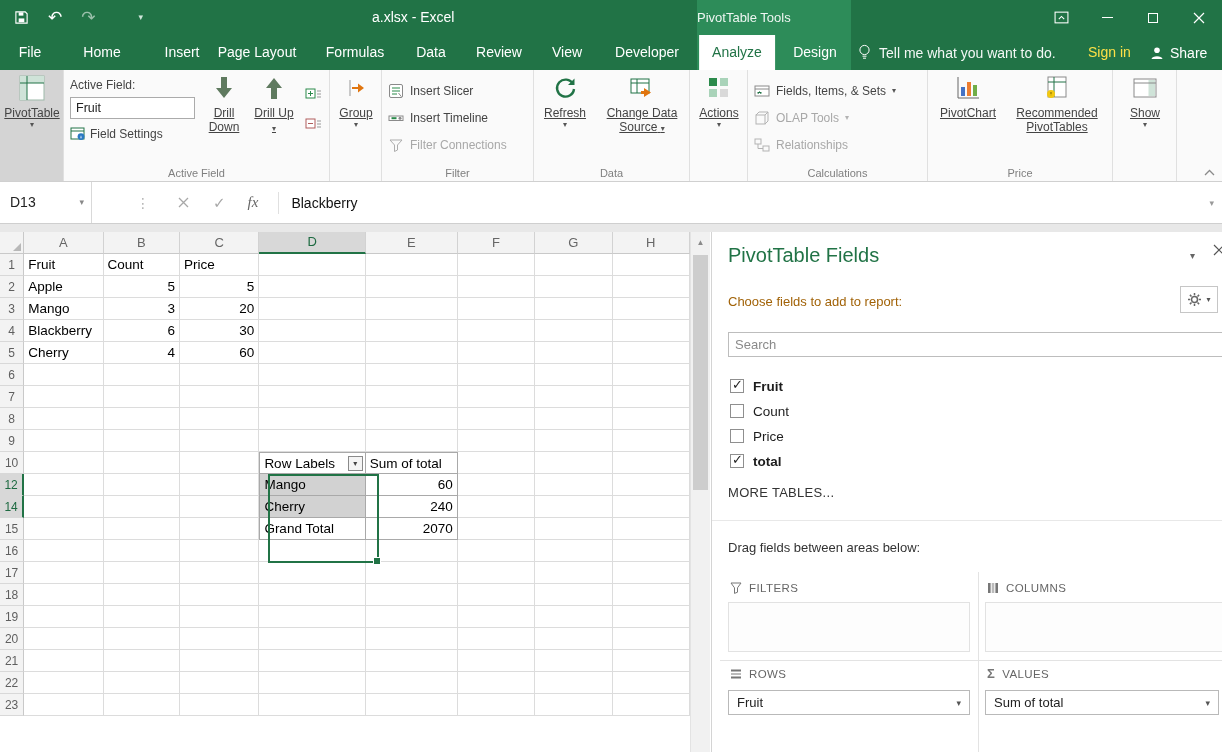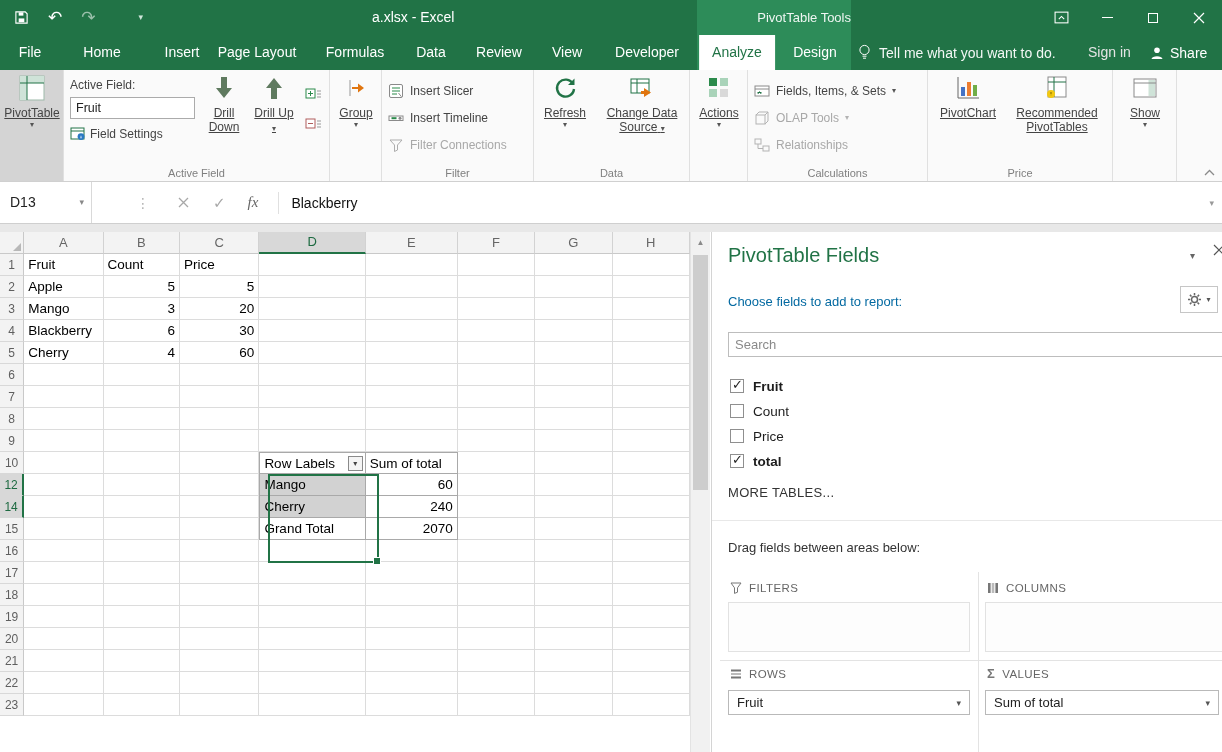--- a/index.html
+++ b/index.html
@@ -6,35 +6,35 @@
   html,body { width:1222px; height:752px; overflow:hidden; }
   body { font-family:"Liberation Sans","DejaVu Sans",sans-serif; background:#fff; position:relative; color:#222; }
   svg { display:block; }
 
   
   #titlebar { position:absolute; left:0; top:0; width:1222px; height:35px; background:#217346; }
   .qat { position:absolute; left:14px; top:0; height:35px; display:flex; align-items:center; gap:19px; }
   .tb-btn { color:#fff; font-size:17px; line-height:35px; cursor:default; }
   .tb-btn.dim { opacity:.55; }
   .qat-chev { margin-left:24px; color:#cfe6da; font-size:9px; }
-  .ctxblock { position:absolute; left:697px; top:0; width:154px; height:35px; background:#2d8c59; display:flex; align-items:center; justify-content:flex-end; }
+  .ctxblock { position:absolute; left:697px; top:0; width:154px; height:35px; background:#2d8c59; display:flex; align-items:center; justify-content:flex-start; }
   .ctxblock span { color:rgba(255,255,255,.92); font-size:13px; }
   .wintitle { position:absolute; left:372px; top:0; height:35px; line-height:35px; color:#fff; font-size:14px; }
   .winctl { position:absolute; right:0; top:0; height:35px; display:flex; }
   .wbtn { width:46px; height:35px; display:flex; align-items:center; justify-content:center; }
   .minbar { width:11px; height:1px; background:#fff; }
   .maxbox { width:10px; height:10px; border:1px solid #fff; }
 
   
   #tabrow { position:absolute; left:0; top:35px; width:1222px; height:35px; background:#217346; }
   .ctxtab-bg { position:absolute; left:697px; top:0; width:154px; height:35px; background:#2d8c59; }
   .rtab { position:absolute; top:0; height:35px; line-height:35px; transform:translateX(-50%); color:#fff; font-size:14px; padding:0 13px; white-space:nowrap; }
   .rtab.active { background:#fff; color:#217346; }
   .tellme { position:absolute; left:858px; top:0; height:35px; display:flex; align-items:center; gap:8px; color:rgba(255,255,255,.95); font-size:14px; }
-  .signin { position:absolute; left:1088px; top:0; height:35px; line-height:35px; color:#e5e5e5; font-size:14px; }
+  .signin { position:absolute; left:1088px; top:0; height:35px; line-height:35px; color:#fde047; font-size:14px; }
   .sharebox { position:absolute; left:1150px; top:0; height:35px; display:flex; align-items:center; gap:6px; color:#fff; font-size:14px; }
 
   
   #ribbon { position:absolute; left:0; top:70px; width:1222px; height:112px; background:#fafafa; border-bottom:1px solid #d0d0d0; }
   .rgroup { position:absolute; top:0; height:111px; border-right:1px solid #e0e0e0; }
   .glabel { position:absolute; bottom:2px; left:0; width:100%; text-align:center; font-size:11px; color:#7f7f7f; }
   .bigbtn { position:absolute; top:3px; display:flex; flex-direction:column; align-items:center; font-size:12px; color:#444; text-align:center; }
   .bicon { height:30px; display:flex; align-items:center; justify-content:center; margin-bottom:3px; }
   .bl2 { line-height:14px;text-decoration:underline; }
   .ddi { font-size:8px; color:#555; }
@@ -85,21 +85,21 @@
   
   #vscroll { position:absolute; left:690px; top:232px; width:20px; height:520px; background:#f1f1f1; border-left:1px solid #e3e3e3; }
   .vs-up { height:20px; display:flex; align-items:center; justify-content:center; color:#8a8a8a; font-size:8px; background:#f1f1f1; }
   .vs-thumb { position:absolute; left:2px; top:23px; width:15px; height:235px; background:#cdcdcd; }
 
   
   #pane { position:absolute; left:711px; top:232px; width:511px; height:520px; background:#fff; border-left:1px solid #d4d4d4; }
   .p-title { position:absolute; left:16px; top:12px; font-size:20px; color:#217346; }
   .p-opts { position:absolute; left:478px; top:18px; font-size:10px; color:#666; }
   .p-close { position:absolute; left:501px; top:12px; }
-  .p-sub { position:absolute; left:16px; top:62px; font-size:13px; color:#0369a1; }
+  .p-sub { position:absolute; left:16px; top:62px; font-size:13px; color:#a16207; }
   .p-gear { position:absolute; right:4px; top:54px; width:38px; height:27px; border:1px solid #c6c6c6; background:#fff; display:flex; align-items:center; justify-content:center; gap:4px; }
   .p-gear .ddi { font-size:8px; color:#555; }
   .p-search { position:absolute; left:16px; top:100px; width:582px; height:25px; }
   .p-search input { width:100%; height:100%; border:1px solid #bdbdbd; font-size:13px; padding:0 24px 0 6px; font-family:inherit; color:#333; }
   .p-search input::placeholder { color:#8a8a8a; }
   .p-mag { position:absolute; right:5px; top:6px; }
   .p-field { position:absolute; left:18px; height:20px; display:flex; align-items:center; gap:9px; font-size:13.5px; color:#1d1d1d; }
   .cb { width:14px; height:14px; border:1px solid #8f8f8f; background:#fff; position:relative; }
   .cb.checked::after { content:"✓"; position:absolute; left:1px; top:-3px; font-size:13px; color:#222; }
   .fname.bold { font-weight:bold; }

